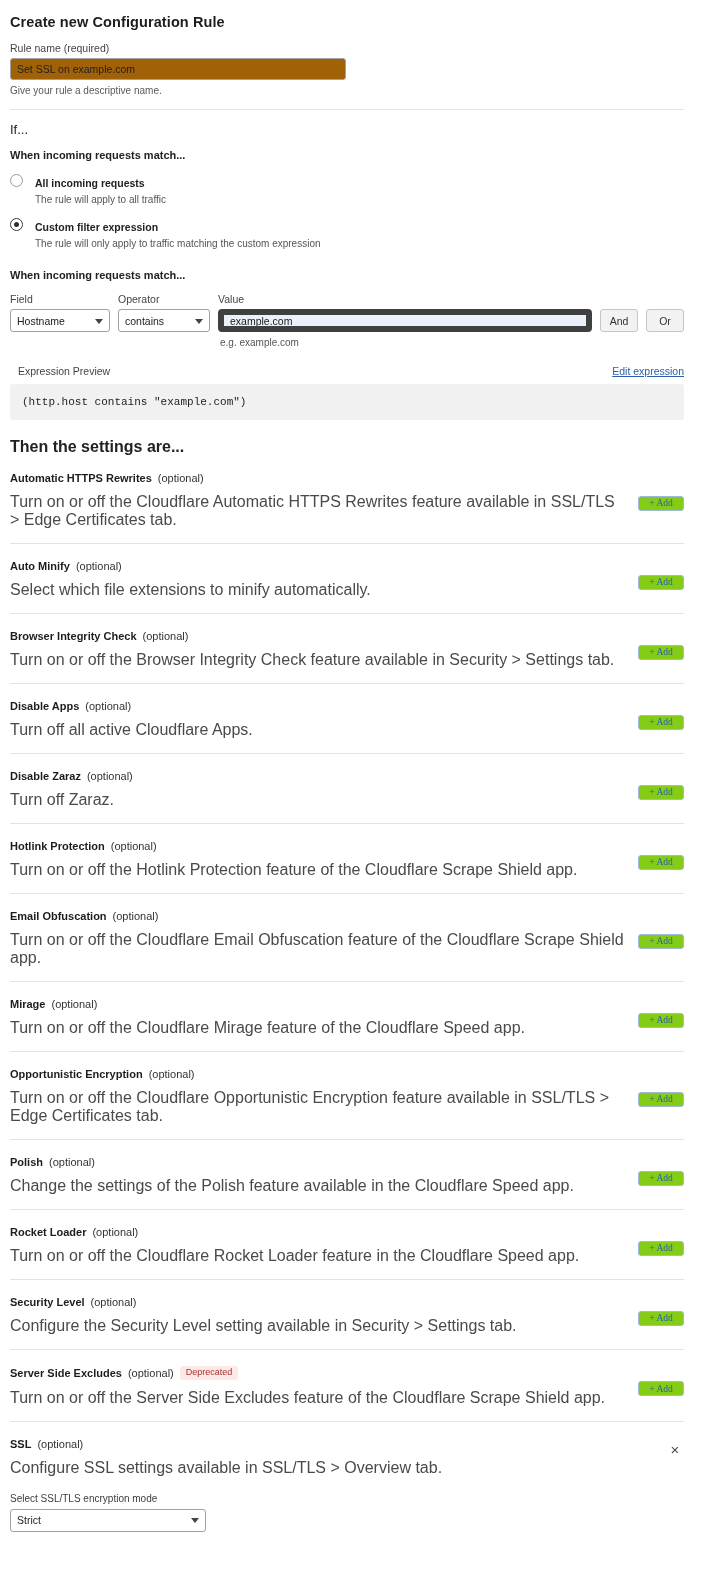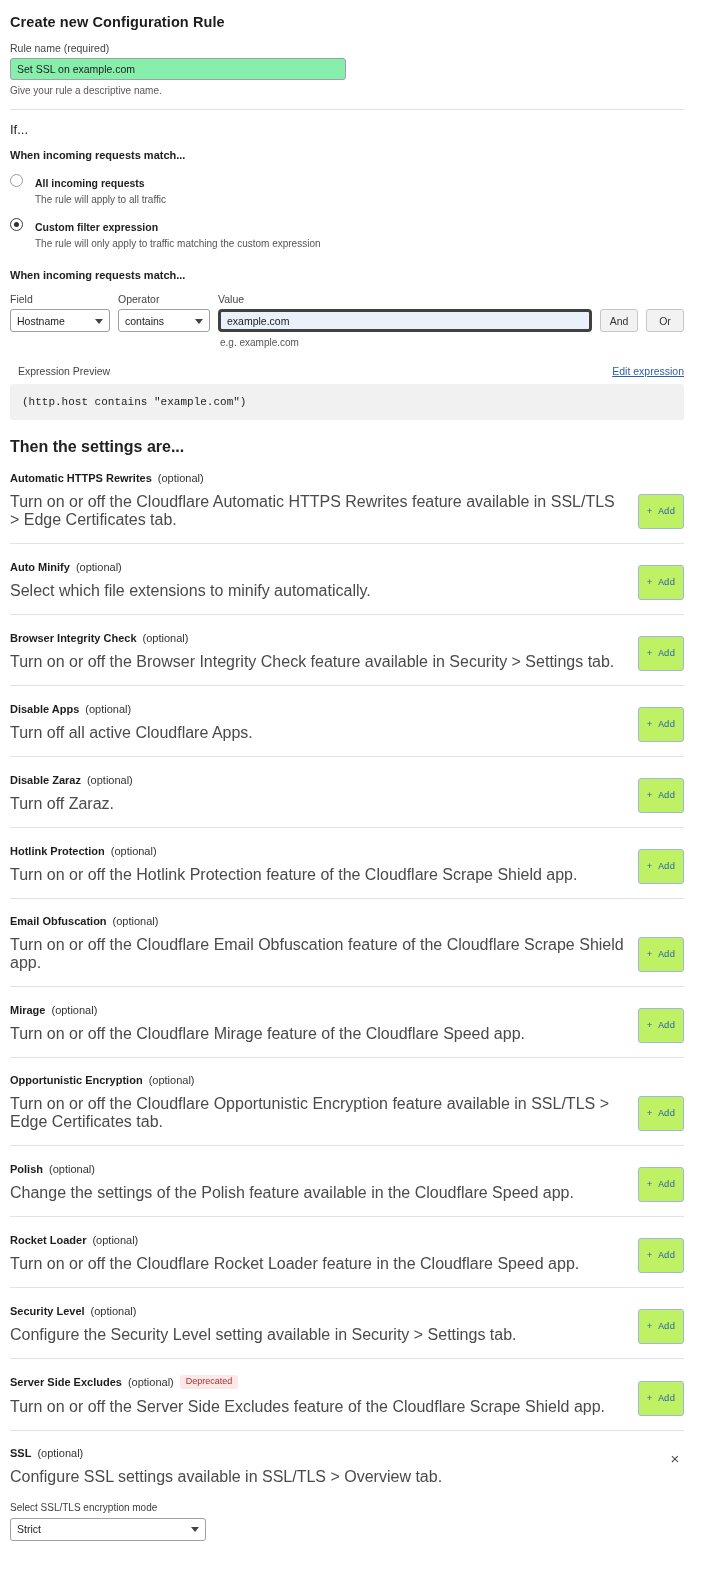--- a/index.html
+++ b/index.html
@@ -32,21 +32,21 @@
   }
   .text-input {
     width: 336px;
     height: 22px;
     border: 1px solid #a1a1a1;
     border-radius: 3px;
     padding: 2px 6px;
     font-size: 10.5px;
     color: #222;
     font-family: "Liberation Sans", sans-serif;
-    background: #86efac;
+    background: #a16207;
     outline: none;
   }
   .hint {
     font-size: 10px;
     color: #595959;
     margin-top: 5px;
   }
   .divider {
     border: 0;
     border-top: 1px solid #e2e2e2;
@@ -132,21 +132,21 @@
     width: 0;
     height: 0;
     margin-top: -2px;
     border-left: 4px solid transparent;
     border-right: 4px solid transparent;
     border-top: 5px solid #444;
   }
   .value-input {
     width: 100%;
     height: 23px;
-    border: 3px solid #404040;
+    border: 6px solid #404040;
     border-radius: 4px;
     background: #eaf1fb;
     font-size: 10.5px;
     padding: 2px 6px;
     color: #1a1a1a;
     font-family: "Liberation Sans", sans-serif;
     outline: none;
   }
   .small-btn {
     height: 23px;
@@ -194,21 +194,21 @@
     color: #232323;
   }
   .then-head {
     font-size: 16px;
     font-weight: bold;
     color: #222;
     margin: 18px 0 0 0;
   }
   .setting-row {
     display: flex;
-    align-items: flex-end;
+    align-items: center;
     justify-content: space-between;
     padding: 16px 0 14px 0;
     border-bottom: 1px solid #e2e2e2;
   }
   .setting-row:first-of-type { border-top: 1px solid #e2e2e2; margin-top: 12px; }
   .setting-main { padding-right: 14px; }
   .setting-title {
     font-size: 11px;
     font-weight: bold;
     color: #1d1d1d;
@@ -232,32 +232,32 @@
     line-height: 1.1;
   }
   .setting-desc {
     font-size: 16px;
     color: #4a4a4a;
     margin-top: 9px;
   }
   .add-btn {
     flex: none;
     width: 46px;
-    height: 35px;
+    height: 15px;
     border: 1px solid #9fb9dd;
     border-radius: 3px;
-    background: #bef264;
+    background: #84cc16;
     color: #2c5fa8;
     font-size: 9.5px;
     display: flex;
     align-items: center;
     justify-content: center;
     margin-top: 5px;
     cursor: pointer;
-    font-family: Liberation Mono, monospace;
+    font-family: Liberation Serif, serif;
   }
   .close-x {
     flex: none;
     width: 18px;
     height: 18px;
     color: #4a4a4a;
     font-size: 15px;
     line-height: 16px;
     text-align: center;
     cursor: pointer;

